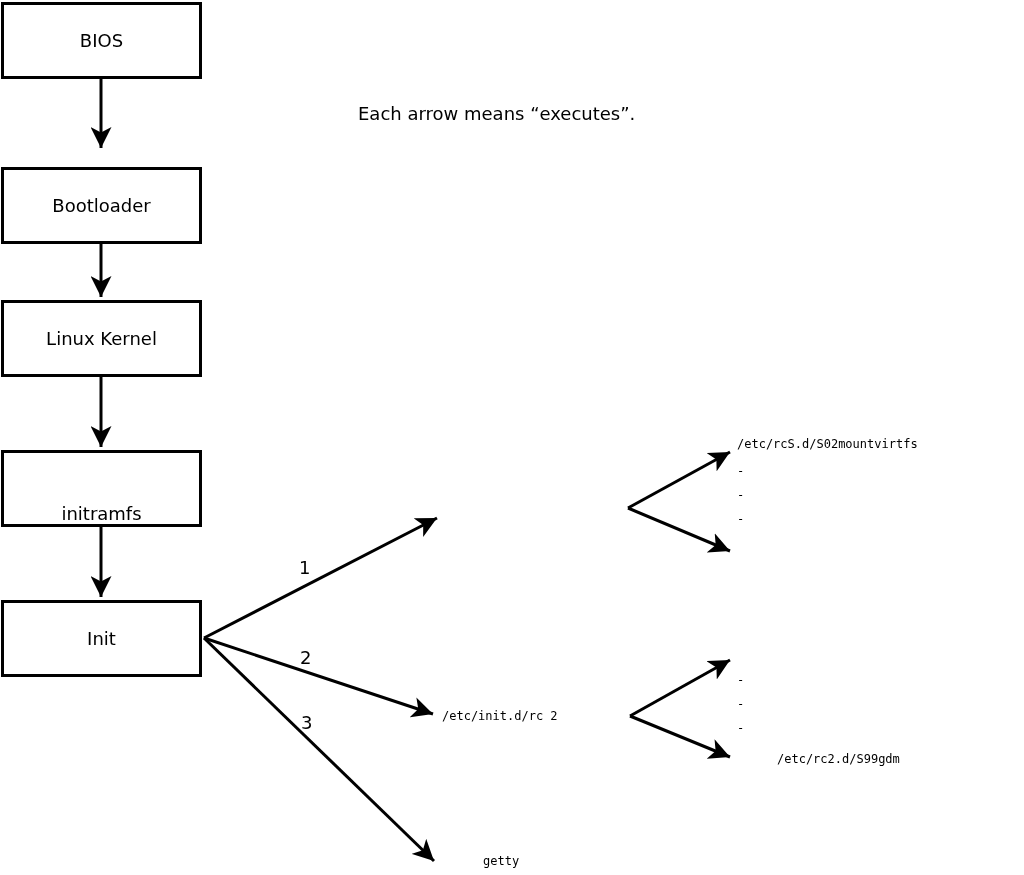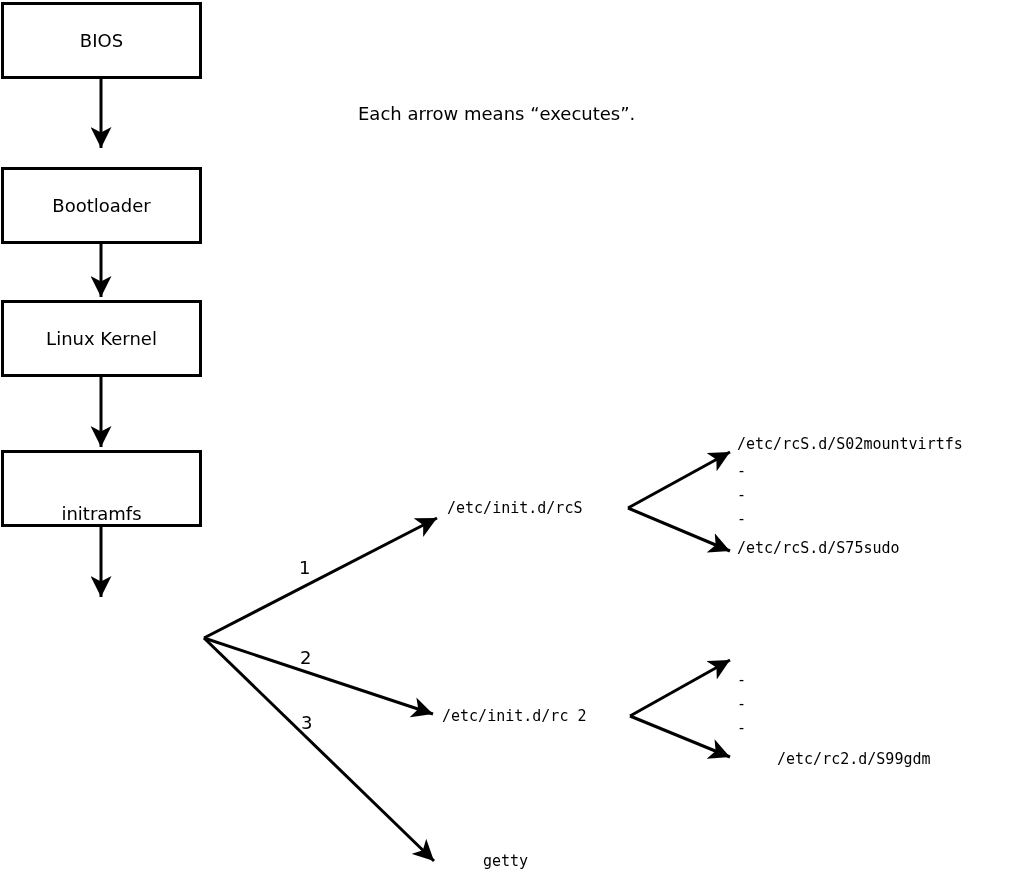--- a/index.html
+++ b/index.html
@@ -35,21 +35,21 @@
   .annotation {
     position: absolute;
     left: 358px;
     top: 103px;
     font-size: 18px;
     white-space: pre;
   }
   .mono {
     position: absolute;
     font-family: "DejaVu Sans Mono", monospace;
-    font-size: 15px;
+    font-size: 12px;
     line-height: 22px;
     white-space: pre;
     z-index: 2;
   }
   .num {
     position: absolute;
     font-size: 18px;
     line-height: 20px;
     z-index: 2;
   }
@@ -87,35 +87,36 @@
   </div>
   <div class="box" style="top:151px;margin-top:16px;">
     <span>Bootloader</span>
   </div>
   <div class="box" style="top:300px;text-align:right;">
     <span>Linux Kernel</span>
   </div>
   <div class="box" style="top:450px;align-items:flex-end;">
     <span>initramfs</span>
   </div>
+  <div class="box" style="top:600px;">
+    <span>Init</span>
+  </div>
 
   <div class="annotation">Each arrow means “executes”.</div>
 
   <div class="num" style="left:299px; top:558px;">1</div>
   <div class="num" style="left:300px; top:648px;">2</div>
   <div class="num" style="left:301px; top:713px;">3</div>
 
-  <div class="mono" style="left:447px; top:497px;">/etc/init.d/rcS</div>
   <div class="mono" style="left:442px; top:705px;">/etc/init.d/rc 2</div>
   <div class="mono" style="left:447px; top:850px;margin-left:36px;">getty</div>
 
   <div class="mono" style="left:737px; top:433px;">/etc/rcS.d/S02mountvirtfs</div>
   <div class="mono" style="left:737px; top:460px;">-</div>
   <div class="mono" style="left:737px; top:484px;">-</div>
   <div class="mono" style="left:737px; top:508px;">-</div>
-  <div class="mono" style="left:737px; top:537px;">/etc/rcS.d/S75sudo</div>
 
   <div class="mono" style="left:737px; top:669px;">-</div>
   <div class="mono" style="left:737px; top:693px;">-</div>
   <div class="mono" style="left:737px; top:717px;">-</div>
   <div class="mono" style="left:737px; top:748px;margin-left:40px;">/etc/rc2.d/S99gdm</div>
 
 </div>
 
 </body></html>

